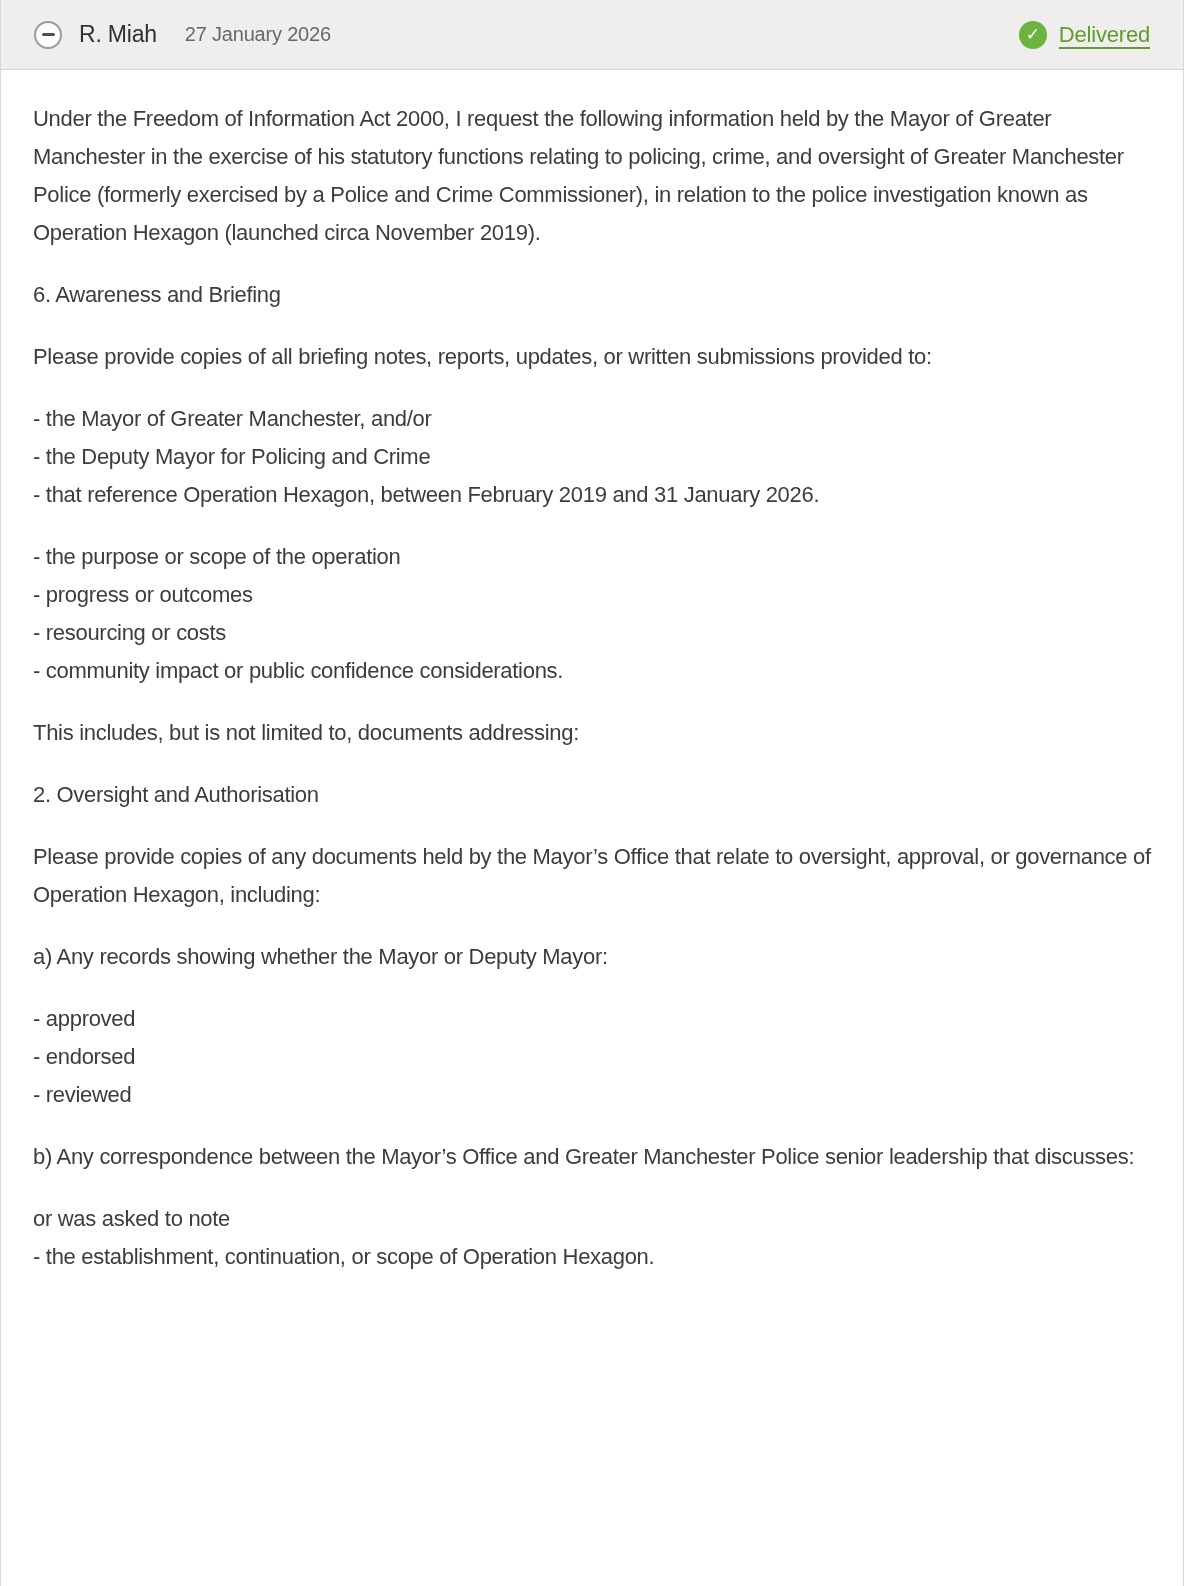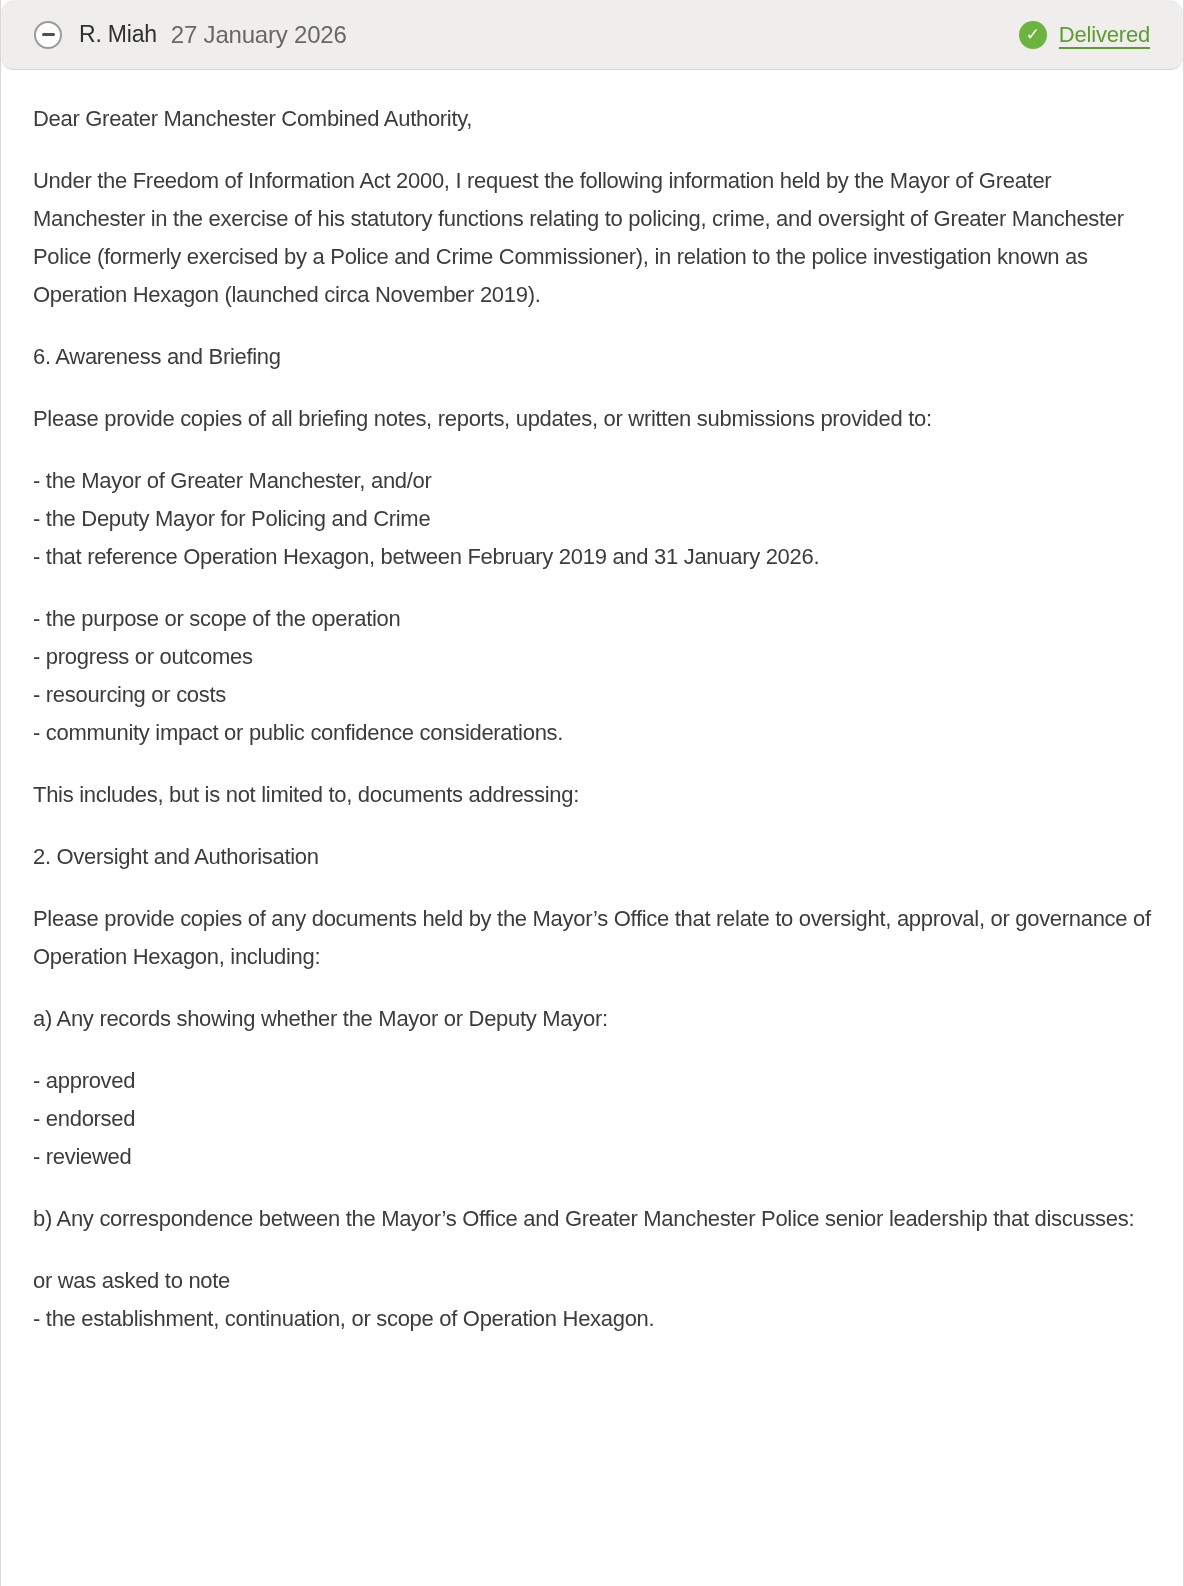--- a/index.html
+++ b/index.html
@@ -15,21 +15,20 @@
     margin: 0 auto;
   }
 
   .message-header {
     height: 70px;
     background: #efeeec;
     border-bottom: 1px solid #d6d5d3;
     display: flex;
     align-items: center;
     padding: 0 33px;
-    border-radius: 13px;
   }
 
   .collapse-button {
     background: transparent;
     border: none;
     padding: 0;
     margin: 0;
     cursor: pointer;
     display: flex;
     align-items: center;
@@ -51,22 +50,22 @@
     border-radius: 1.5px;
   }
 
   .sender-name {
     margin-left: 17px;
     font-size: 23px;
     color: #303030;
     letter-spacing: -0.2px;
   }
   .message-date {
-    margin-left: 14px;
-    font-size: 24px;
+    margin-left: 28px;
+    font-size: 20px;
     color: #686868;
     letter-spacing: -0.2px;
   }
 
   .header-spacer { flex: 1; }
 
   .delivery-status {
     display: flex;
     align-items: center;
   }
@@ -122,21 +121,20 @@
 
     <span class="header-spacer"></span>
 
     <span class="delivery-status">
       <span class="check-circle">✓</span>
       <a class="status-link">Delivered</a>
     </span>
   </header>
 
   <main class="message-body">
-      <p>Dear Greater Manchester Combined Authority,</p>
       <p>Under the Freedom of Information Act 2000, I request the following information held by the Mayor of Greater Manchester in the exercise of his statutory functions relating to policing, crime, and oversight of Greater Manchester Police (formerly exercised by a Police and Crime Commissioner), in relation to the police investigation known as Operation Hexagon (launched circa November 2019).</p>
       <p>6. Awareness and Briefing</p>
       <p>Please provide copies of all briefing notes, reports, updates, or written submissions provided to:</p>
       <p>- the Mayor of Greater Manchester, and/or
 - the Deputy Mayor for Policing and Crime
 - that reference Operation Hexagon, between February 2019 and 31 January 2026.</p>
       <p>- the purpose or scope of the operation
 - progress or outcomes
 - resourcing or costs
 - community impact or public confidence considerations.</p>

